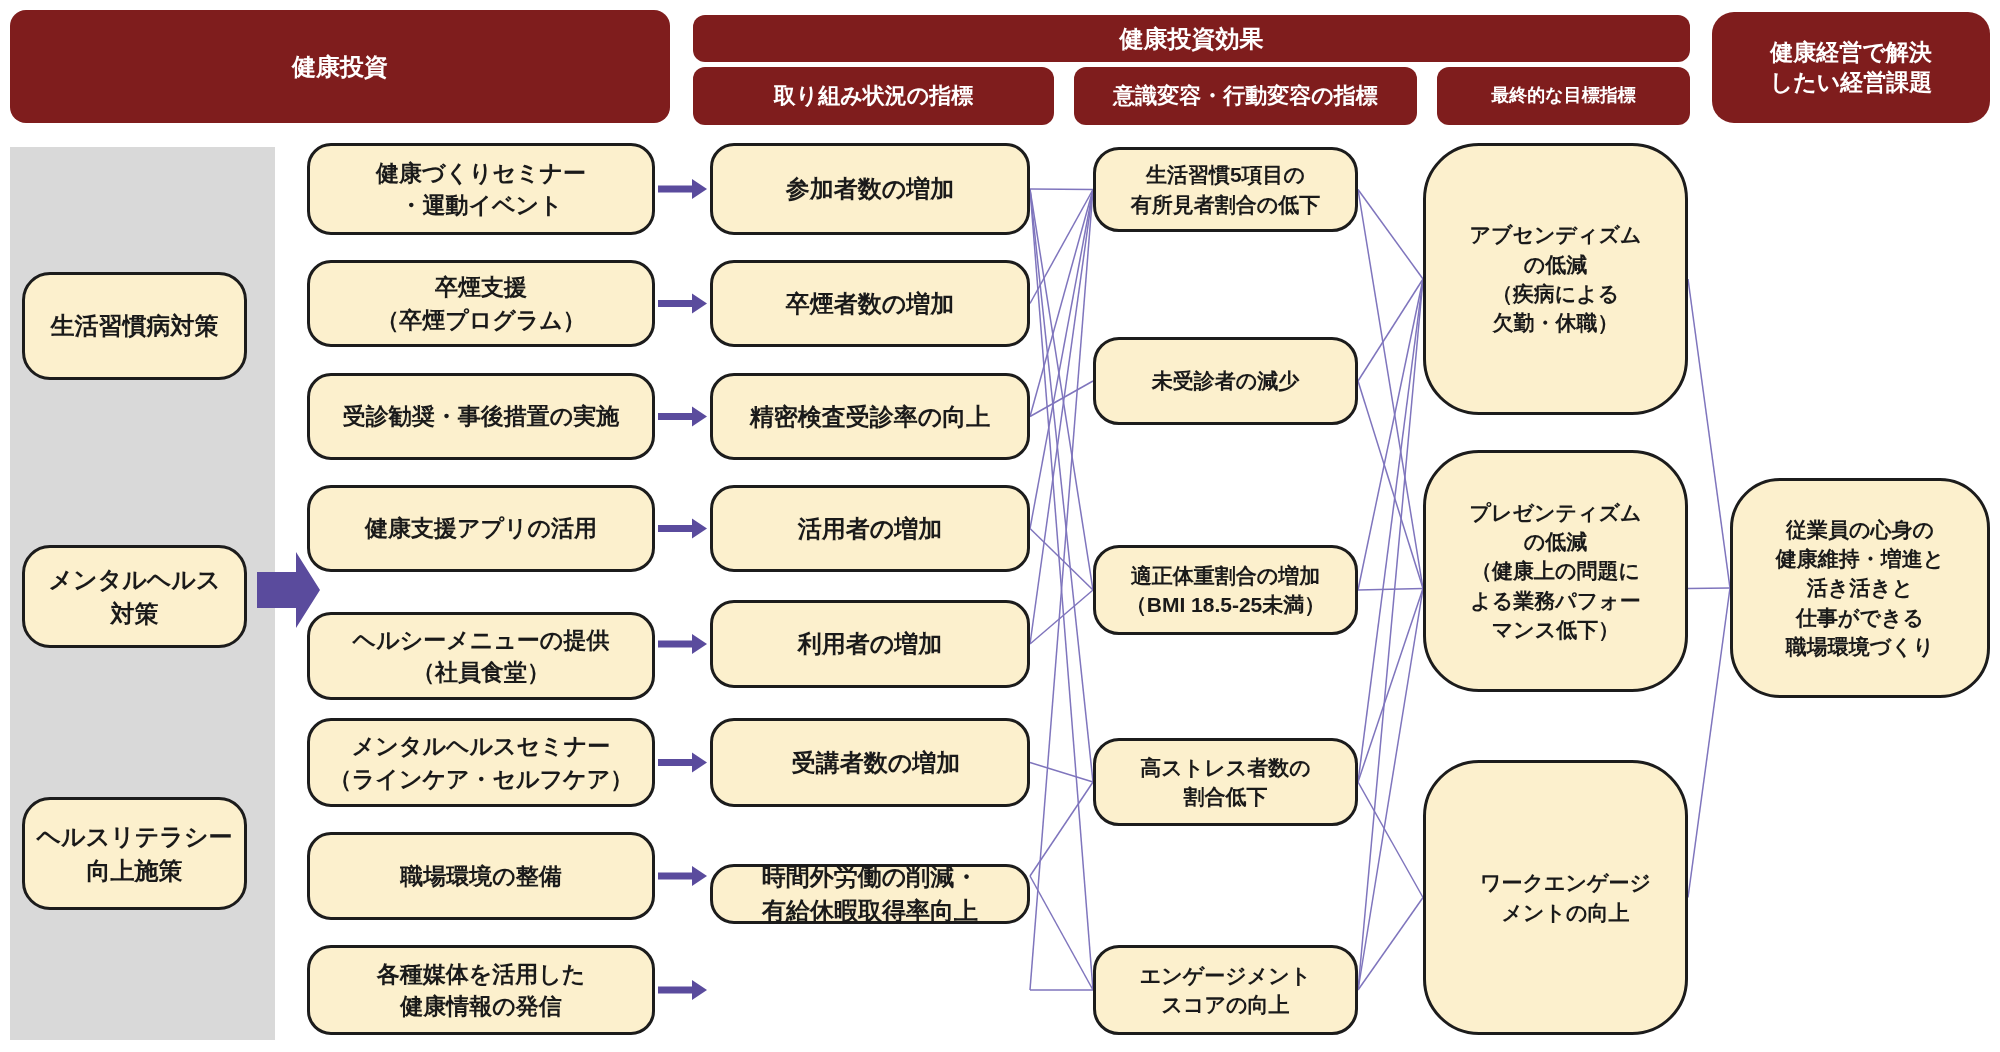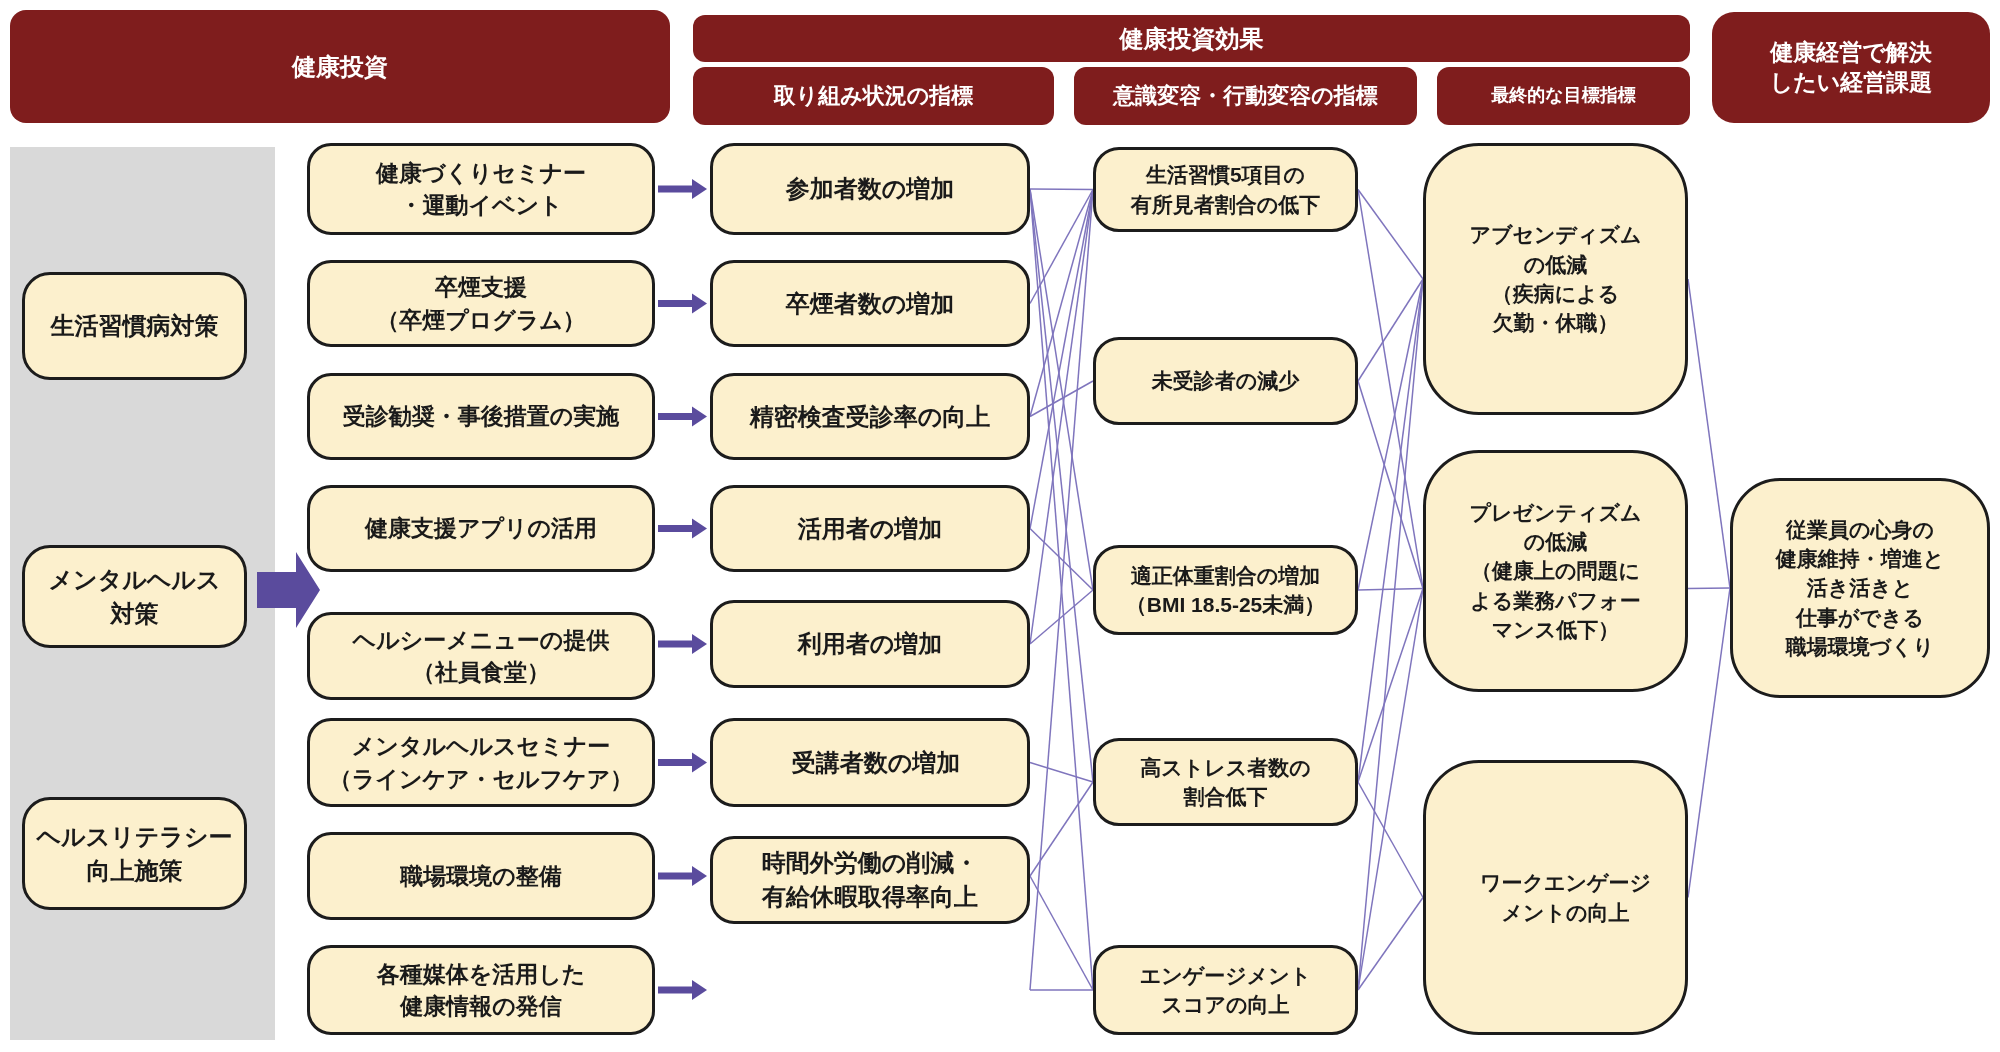--- a/index.html
+++ b/index.html
@@ -112,21 +112,21 @@
   <div class="box c2" style="top:832px;height:88px;">職場環境の整備</div>
   <div class="box c2" style="top:945px;height:90px;">各種媒体を活用した
 健康情報の発信</div>
 
   <div class="box c3" style="top:143px;height:92px;">参加者数の増加</div>
   <div class="box c3" style="top:260px;height:87px;">卒煙者数の増加</div>
   <div class="box c3" style="top:373px;height:87px;">精密検査受診率の向上</div>
   <div class="box c3" style="top:485px;height:87px;">活用者の増加</div>
   <div class="box c3" style="top:600px;height:88px;">利用者の増加</div>
   <div class="box c3" style="top:718px;height:89px;padding-left:12px;">受講者数の増加</div>
-  <div class="box c3" style="top:836px;height:88px;">時間外労働の削減・
+  <div class="box c3" style="top:864px;height:60px;">時間外労働の削減・
 有給休暇取得率向上</div>
 
   <div class="box c4" style="top:147px;height:85px;">生活習慣5項目の
 有所見者割合の低下</div>
   <div class="box c4" style="top:337px;height:88px;">未受診者の減少</div>
   <div class="box c4" style="top:545px;height:90px;">適正体重割合の増加
 （BMI 18.5-25未満）</div>
   <div class="box c4" style="top:738px;height:88px;">高ストレス者数の
 割合低下</div>
   <div class="box c4" style="top:945px;height:90px;">エンゲージメント

